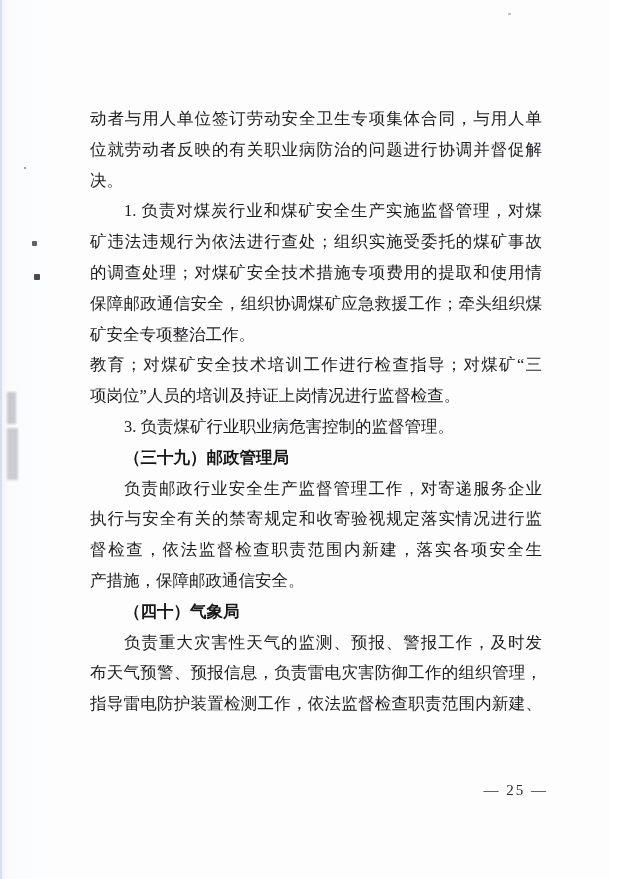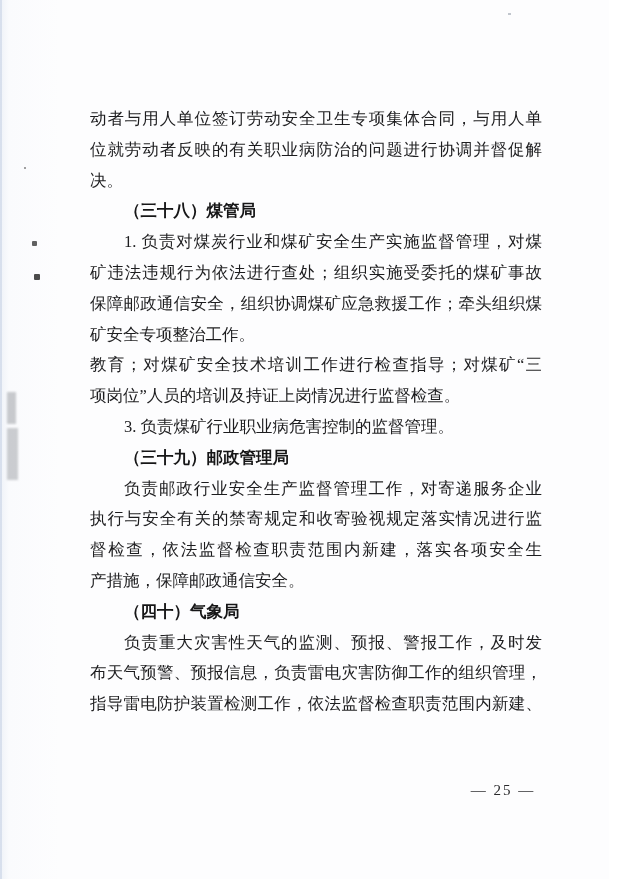--- a/index.html
+++ b/index.html
@@ -18,44 +18,44 @@
   .text-block{
     position:absolute;left:90px;top:104px;width:452px;
     font-size:16.5px;line-height:30.8px;
   }
   .ln{min-height:30.8px;}
   .fill{text-align:justify;text-align-last:justify;}
   .ind{text-indent:34px;}
   .head{font-weight:700;color:#161617;}
   .page-number{
     position:absolute;left:458px;top:782px;width:90px;
-    text-align:center;font-size:15px;letter-spacing:2px;color:#2a2a2c;
+    text-align:right;font-size:15px;letter-spacing:2px;color:#2a2a2c;
   }
   .artifact{position:absolute;pointer-events:none;}
   .a1{left:32px;top:241px;width:5px;height:5px;background:#3a3a3a;opacity:.8;border-radius:1px;}
   .a2{left:34px;top:274px;width:6px;height:6px;background:#2c2c2c;opacity:.85;border-radius:1px;}
   .a3{left:7px;top:392px;width:9px;height:32px;background:#6a6f76;opacity:.35;filter:blur(1px);}
   .a4{left:7px;top:428px;width:11px;height:52px;background:#5f646b;opacity:.3;filter:blur(1.2px);}
   .a5{left:24px;top:167px;width:2px;height:2px;background:#777;opacity:.7;}
   .a6{left:508px;top:13px;width:3px;height:2px;background:#9aa1ab;opacity:.6;}
 </style>
 </head>
 <body>
 
 <div class="page">
 
   <div class="edge-strip"></div>
 
   <div class="text-block">
     <div class="ln fill">动者与用人单位签订劳动安全卫生专项集体合同，与用人单</div>
     <div class="ln fill">位就劳动者反映的有关职业病防治的问题进行协调并督促解</div>
     <div class="ln">决。</div>
-    <div class="ln head ind">（三十八）煤管局</div>
     <div class="ln fill ind">1. 负责对煤炭行业和煤矿安全生产实施监督管理，对煤</div>
     <div class="ln fill">矿违法违规行为依法进行查处；组织实施受委托的煤矿事故</div>
+    <div class="ln fill">的调查处理；对煤矿安全技术措施专项费用的提取和使用情</div>
     <div class="ln fill">保障邮政通信安全，组织协调煤矿应急救援工作；牵头组织煤</div>
     <div class="ln">矿安全专项整治工作。</div>
     <div class="ln fill">教育；对煤矿安全技术培训工作进行检查指导；对煤矿“三</div>
     <div class="ln">项岗位”人员的培训及持证上岗情况进行监督检查。</div>
     <div class="ln ind">3. 负责煤矿行业职业病危害控制的监督管理。</div>
     <div class="ln head ind">（三十九）邮政管理局</div>
     <div class="ln fill ind">负责邮政行业安全生产监督管理工作，对寄递服务企业</div>
     <div class="ln fill">执行与安全有关的禁寄规定和收寄验视规定落实情况进行监</div>
     <div class="ln fill">督检查，依法监督检查职责范围内新建，落实各项安全生</div>
     <div class="ln">产措施，保障邮政通信安全。</div>

